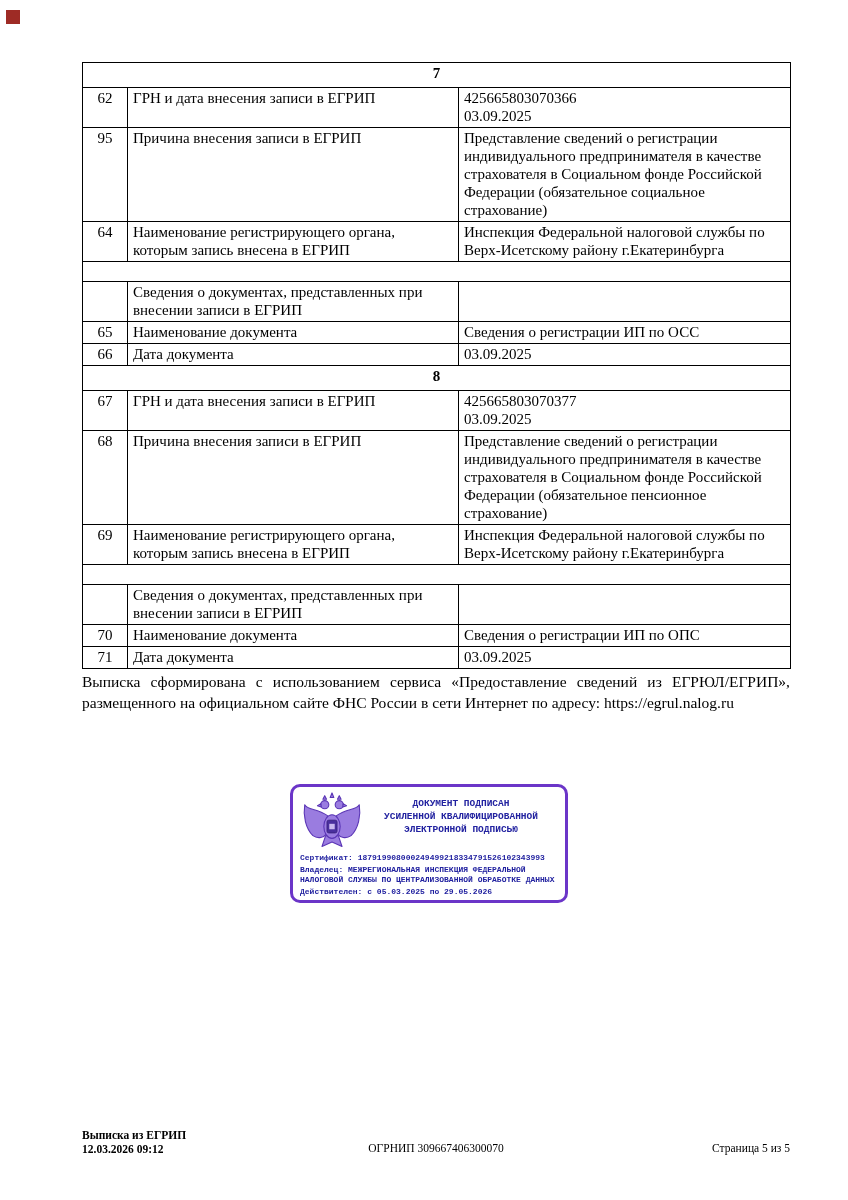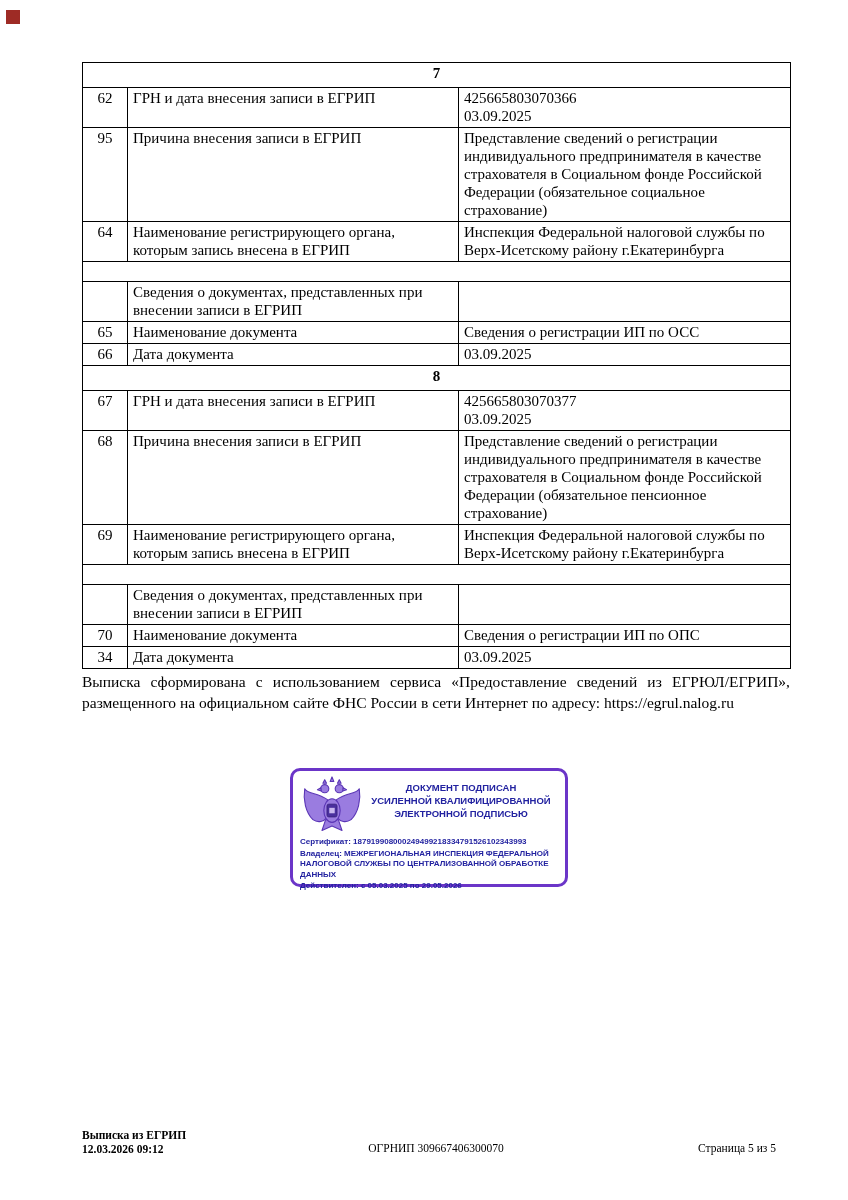--- a/index.html
+++ b/index.html
@@ -22,36 +22,36 @@
   .c-num { text-align:center; padding-left:2px; padding-right:2px; }
   .c-value { white-space:pre-line; }
   .spacer-row td { height:16px; padding:0; }
 
   .note {
     position:absolute; left:82px; top:671px; width:708px;
     font-size:15.5px; line-height:21px; text-align:justify;
   }
 
   .stamp {
-    position:absolute; left:290px; top:768px; width:258px; height:104px;
+    position:absolute; left:290px; top:784px; width:258px; height:104px;
     border:3px solid #6b35c8; border-radius:10px; padding:5px 7px 4px 7px;
-    color:#2222a0; font-family:Liberation Sans, sans-serif;
+    color:#2222a0; font-family:Liberation Mono, monospace;
   }
   .stamp-top { display:flex; align-items:flex-start; }
   .emblem { width:64px; height:60px; flex:none; }
   .stamp-title {
     flex:1; text-align:center; font-weight:bold; font-size:9.5px;
     line-height:13px; white-space:pre-line; padding-top:5px;
   }
   .stamp-line { font-size:8px; line-height:10.5px; font-weight:bold; margin-top:1px; }
   .stamp-line .lbl { font-weight:bold; }
 
   .footer-left  { position:absolute; left:82px; top:1128px; font-size:11.5px; line-height:14px;font-weight:bold; }
   .footer-center{ position:absolute; left:12px; top:1142px; width:848px; text-align:center; font-size:11.5px; }
-  .footer-right { position:absolute; right:72px; top:1142px; font-size:11.5px; }
+  .footer-right { position:absolute; right:58px; top:1142px; font-size:11.5px; }
 </style>
 </head>
 <body>
 
 <div class="page">
 
   <div class="corner-marker"></div>
 
   <table class="egrip">
     <colgroup>
@@ -125,21 +125,21 @@
         <td class="c-num"></td>
         <td class="c-label">Сведения о документах, представленных при внесении записи в ЕГРИП</td>
         <td class="c-value"></td>
       </tr>
       <tr>
         <td class="c-num">70</td>
         <td class="c-label">Наименование документа</td>
         <td class="c-value">Сведения о регистрации ИП по ОПС</td>
       </tr>
       <tr>
-        <td class="c-num">34</td>
+        <td class="c-num">71</td>
         <td class="c-label">Дата документа</td>
         <td class="c-value">03.09.2025</td>
       </tr>
     </tbody>
   </table>
 
   <div class="note">Выписка сформирована с использованием сервиса «Предоставление сведений из ЕГРЮЛ/ЕГРИП», размещенного на официальном сайте ФНС России в сети Интернет по адресу: https://egrul.nalog.ru</div>
 
   <div class="stamp">
     <div class="stamp-top">

